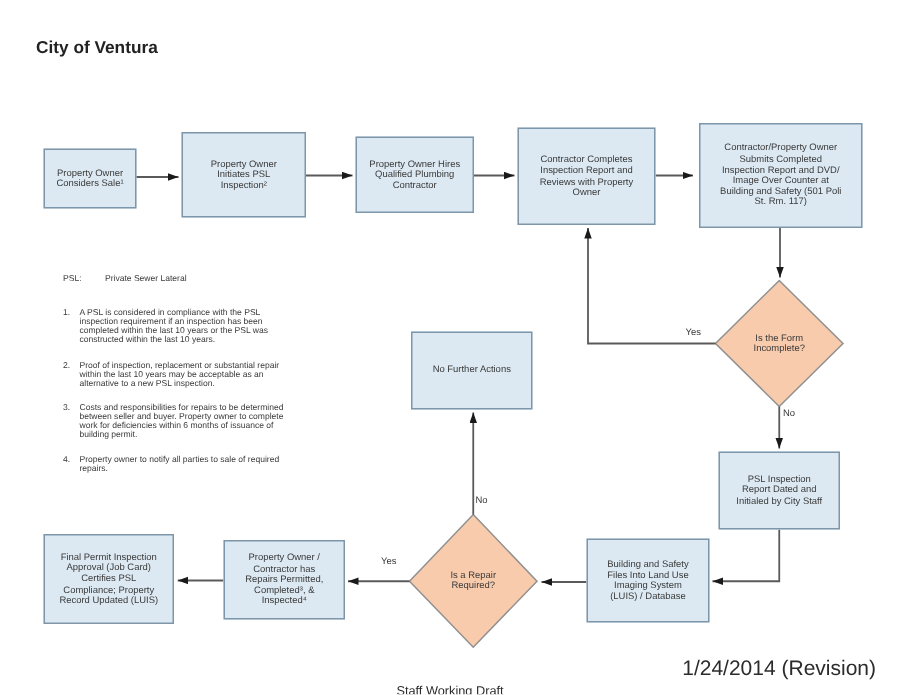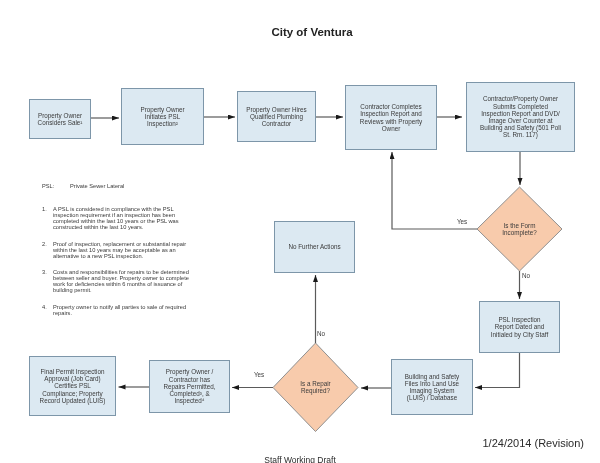--- a/index.html
+++ b/index.html
@@ -2,21 +2,21 @@
 <html style="--box-fill: #dce9f2; --box-border: #7d96a9; --diamond-fill: #f8cbac; --diamond-border: #909090; --line: #5a5a5a; --arrow: #1a1a1a; --text: #3a3a3a;"><head>
 <meta charset="utf-8">
 <style>
   html,body{margin:0;padding:0;background:#ffffff;}
   .canvas{
     position:relative;width:600px;height:463px;background:#ffffff;
     font-family:"Liberation Sans","DejaVu Sans",sans-serif;color:var(--text,#3a3a3a);
     overflow:hidden;
   }
   .title{
-    position:absolute;left:0;right:0;top:25px;text-align:center;
+    position:absolute;left:0;right:0;top:25px;
     font-size:11.5px;line-height:15px;font-weight:bold;color:#222;padding-left:24px;
   }
   .overlay{position:absolute;left:0;top:0;width:600px;height:463px;}
   .diamond{fill:var(--diamond-fill,#f8cbac);stroke:var(--diamond-border,#909090);stroke-width:1;}
   .conn{fill:none;stroke:var(--line,#5a5a5a);stroke-width:1.2;}
   .arrowhead{fill:var(--arrow,#1a1a1a);}
   .box{
     position:absolute;box-sizing:border-box;
     background:var(--box-fill,#dce9f2);border:1px solid var(--box-border,#7d96a9);
     display:flex;align-items:center;justify-content:center;
@@ -28,21 +28,21 @@
     white-space:pre-line;
   }
   .lbl{position:absolute;font-size:6.3px;line-height:7px;}
   .legend{position:absolute;left:42px;top:183px;display:flex;font-size:5.7px;line-height:6px;}
   .legend .abbr{width:28px;}
   .notes{position:absolute;left:42px;top:206px;width:170px;font-size:5.7px;line-height:6px;}
   .note{display:flex;margin-bottom:10.5px;}
   .note .num{width:11px;flex:none;}
   .note .ntext{flex:1;white-space:pre-line;}
   .footer-center{position:absolute;left:0;right:0;top:455px;text-align:center;font-size:8.5px;color:#2b2b2b;}
-  .footer-right{position:absolute;right:16px;top:437px;font-size:11px;color:#2b2b2b;}
+  .footer-right{position:absolute;right:16px;top:437px;font-size:14px;color:#2b2b2b;}
 </style>
 </head>
 <body>
 
 <div class="canvas">
 
   <div class="title">
     <div>City of Ventura</div>
   </div>
 

